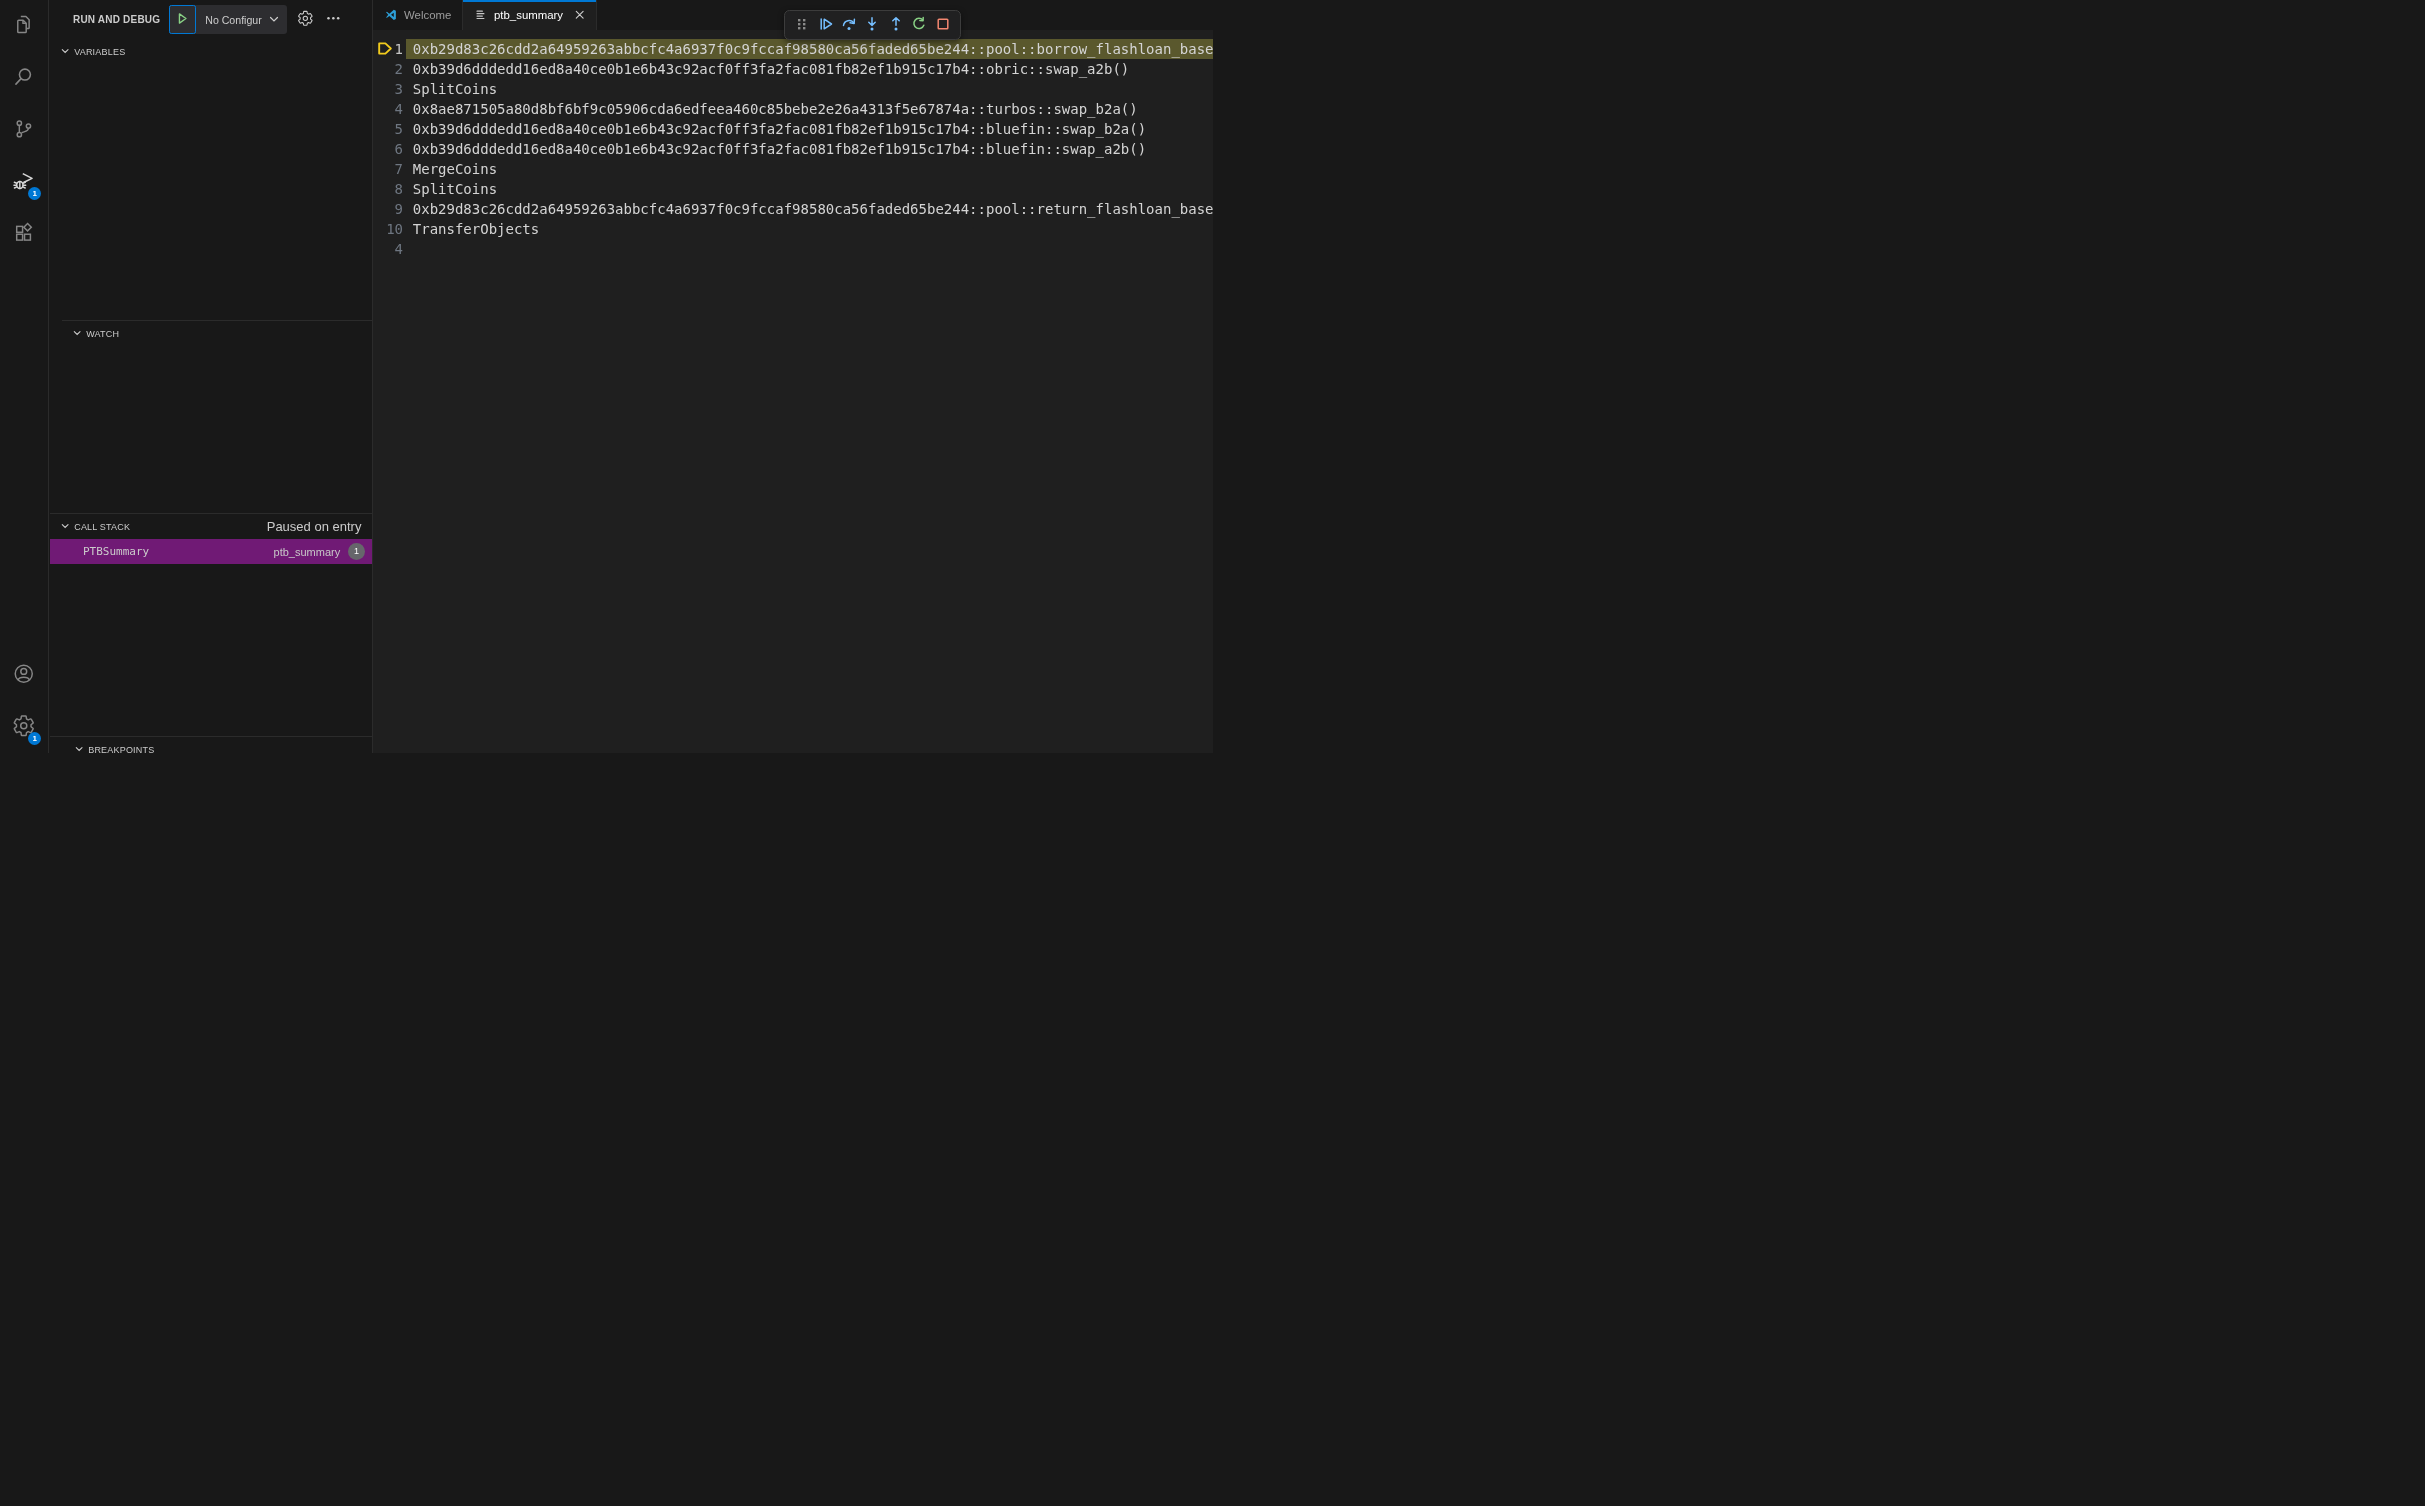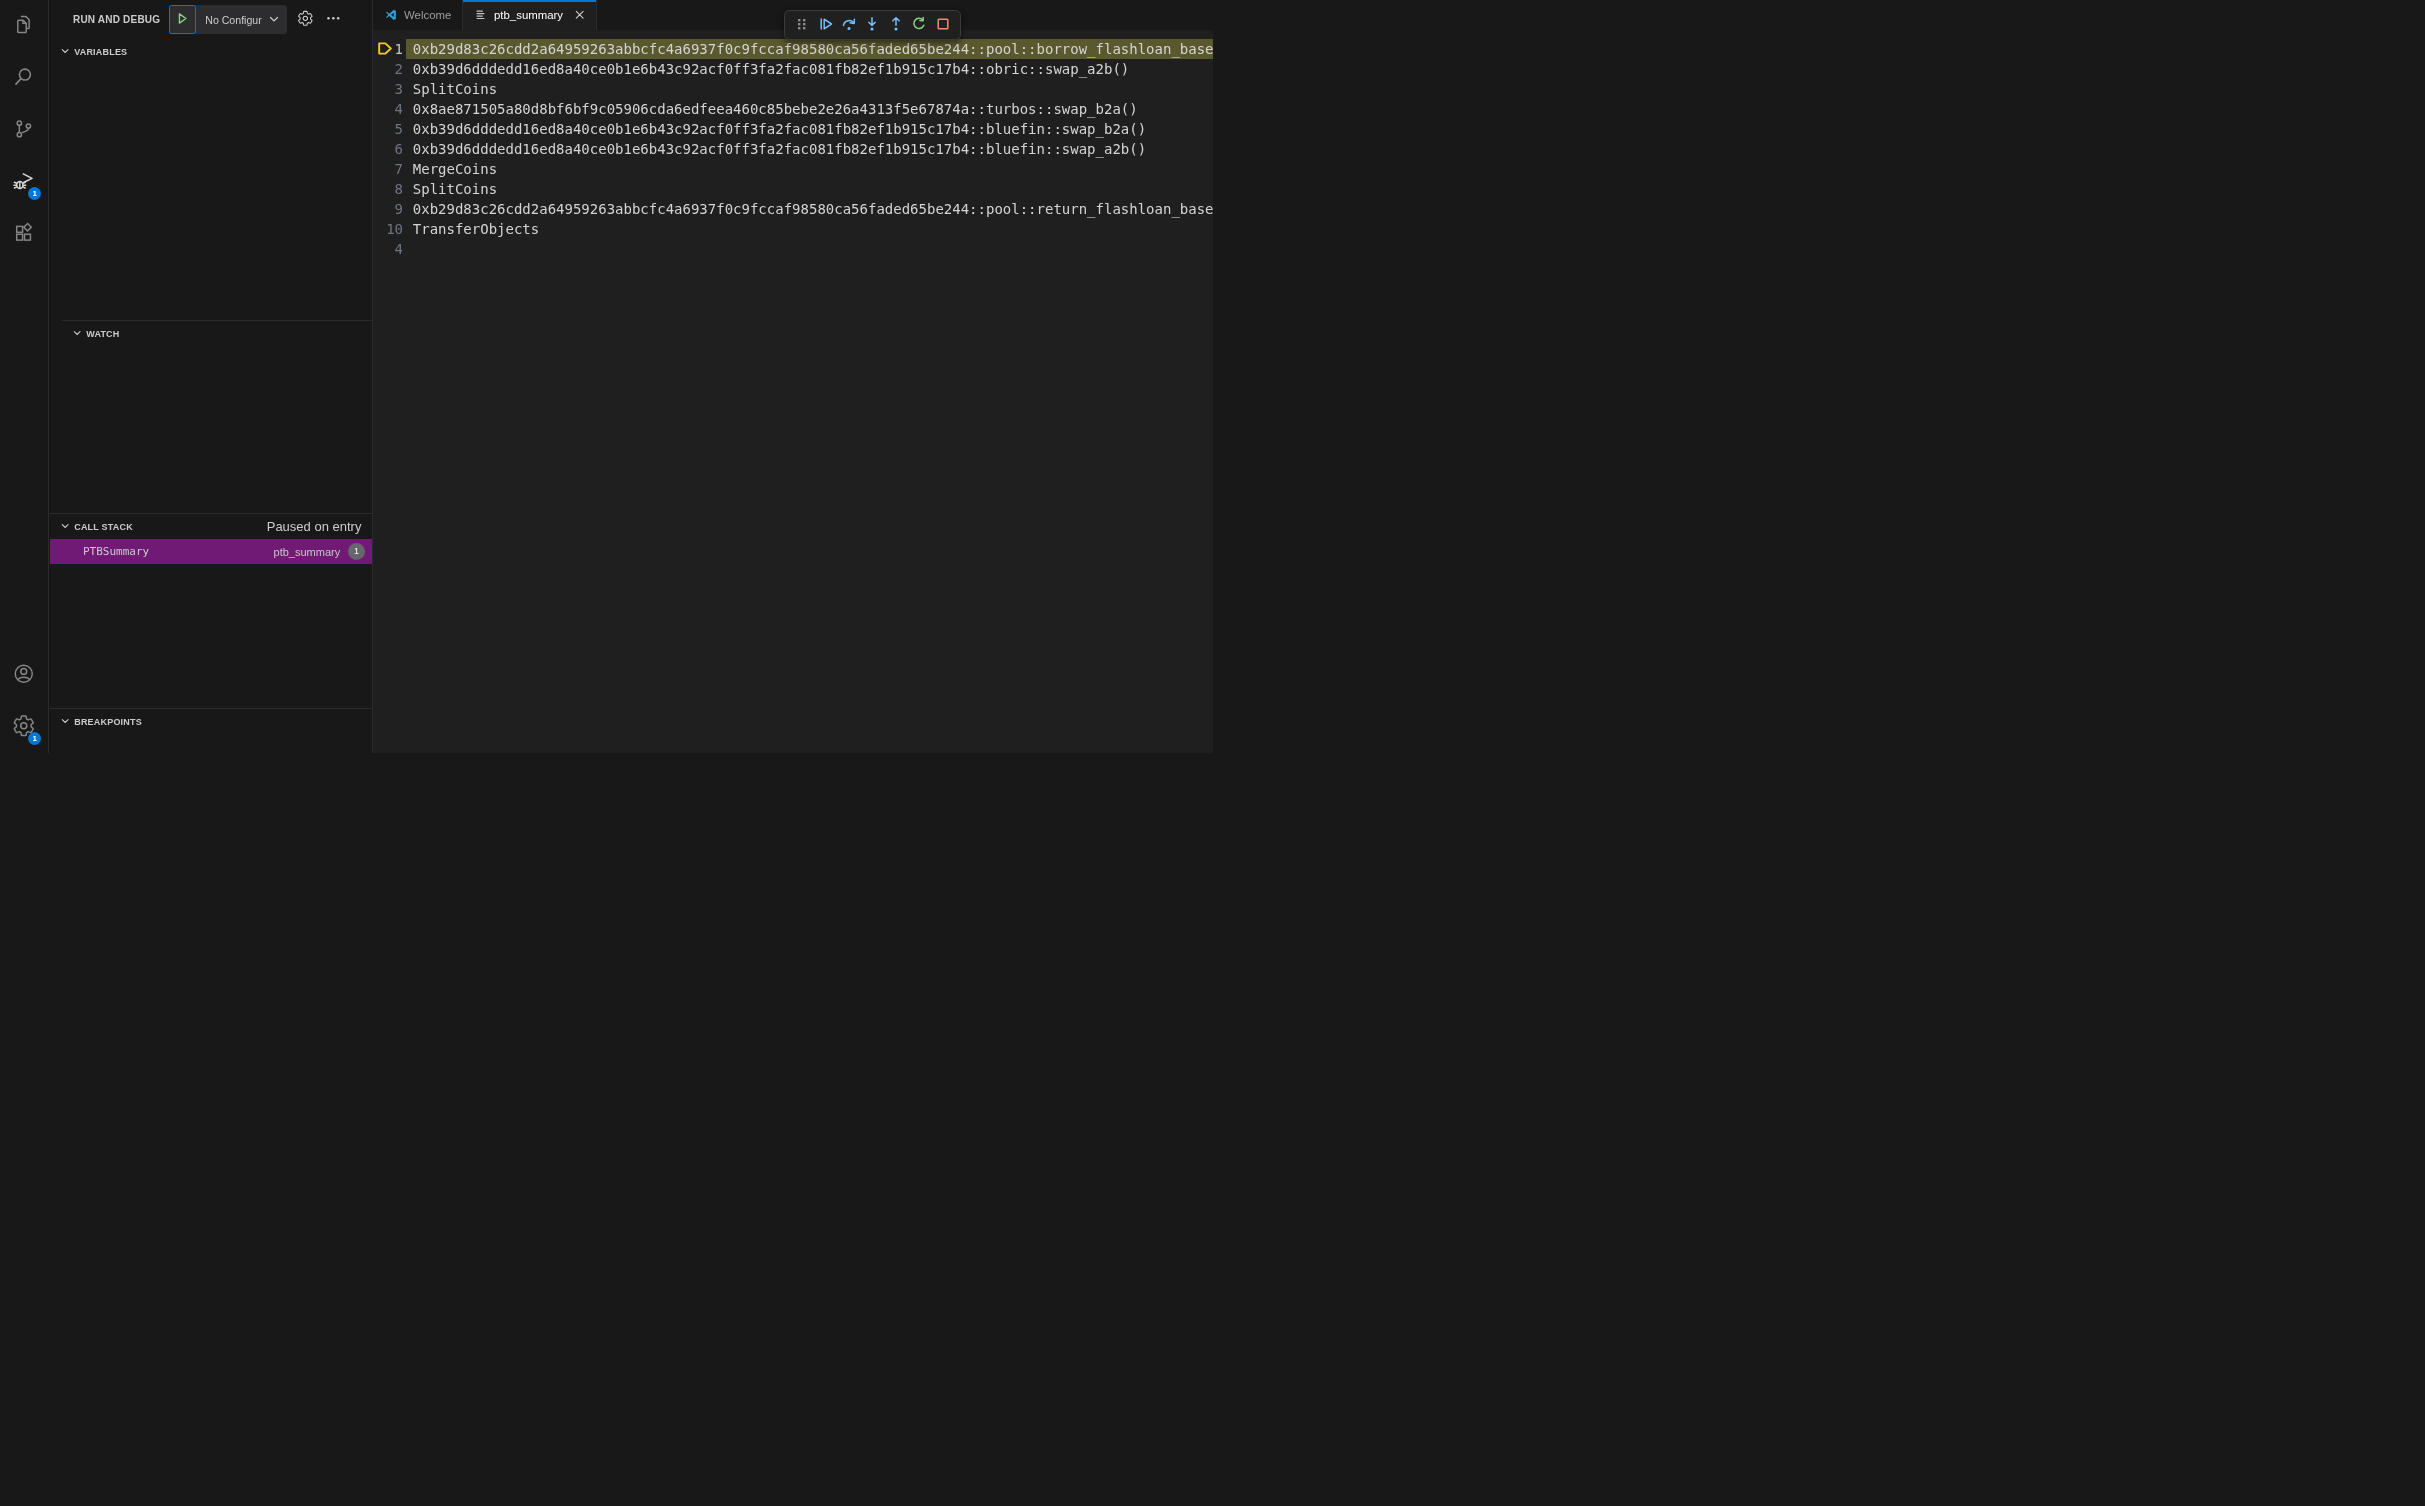--- a/index.html
+++ b/index.html
@@ -33,27 +33,27 @@
     color:#cccccc; font-size:10.6px; cursor:pointer; white-space:nowrap; }
   .config-dropdown svg { width:10px; height:10px; }
   .hdr-icon { margin-left:10.6px; color:#cccccc; cursor:pointer; display:flex; align-items:center; }
   .hdr-icon svg { width:16.7px; height:16.7px; }
 
   .pane { position:absolute; left:0; right:0; overflow:hidden; }
   .pane.bordered { border-top:0.8px solid #2b2b2b; }
   .pane-header { height:25px; display:flex; align-items:center; gap:5.3px; padding:0 10.6px; cursor:pointer; }
   .pane-header .chev { color:#cccccc; display:flex; }
   .pane-header .chev svg { width:8.3px; height:8.3px; }
-  .pane-title { font-size:9px; font-weight:bold; color:#cccccc; letter-spacing:0.2px; }
+  .pane-title { font-size:9px; font-weight:normal; color:#cccccc; letter-spacing:0.2px; }
   .pane-status { margin-left:auto; font-size:13px; font-weight:normal; color:#cccccc; }
 
   .pane-variables   { top:39px;  height:281px; }
   .pane-watch       { top:320px; height:193px;margin-left:12px; }
   .pane-callstack   { top:513px; height:224px; }
-  .pane-breakpoints { top:708px; height:16.7px; }
+  .pane-breakpoints { top:736px; height:16.7px;padding-left:14px; }
 
   .stack-frame { height:25px; display:flex; align-items:center; background:#701a75;
     padding:0 6.8px 0 33px; cursor:pointer; }
   .frame-name { font-family:"DejaVu Sans Mono", monospace; font-size:11px; color:#cccccc; }
   .frame-source { margin-left:auto; font-size:11px; color:#c8c8c8; }
   .frame-badge { margin-left:7.6px; width:17.4px; height:17.4px; border-radius:50%; background:#66666b;
     color:#fff; font-size:9px; display:flex; align-items:center; justify-content:center; }
 
   
   .editor { position:absolute; left:372px; top:0; right:0; bottom:0; background:#1f1f1f;

